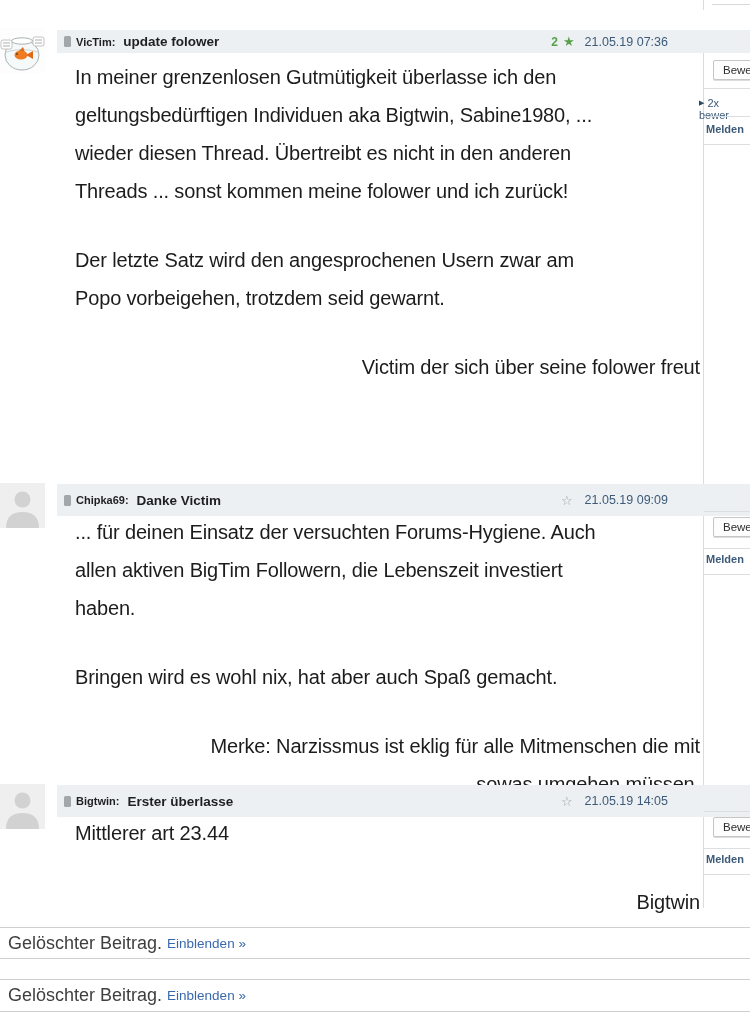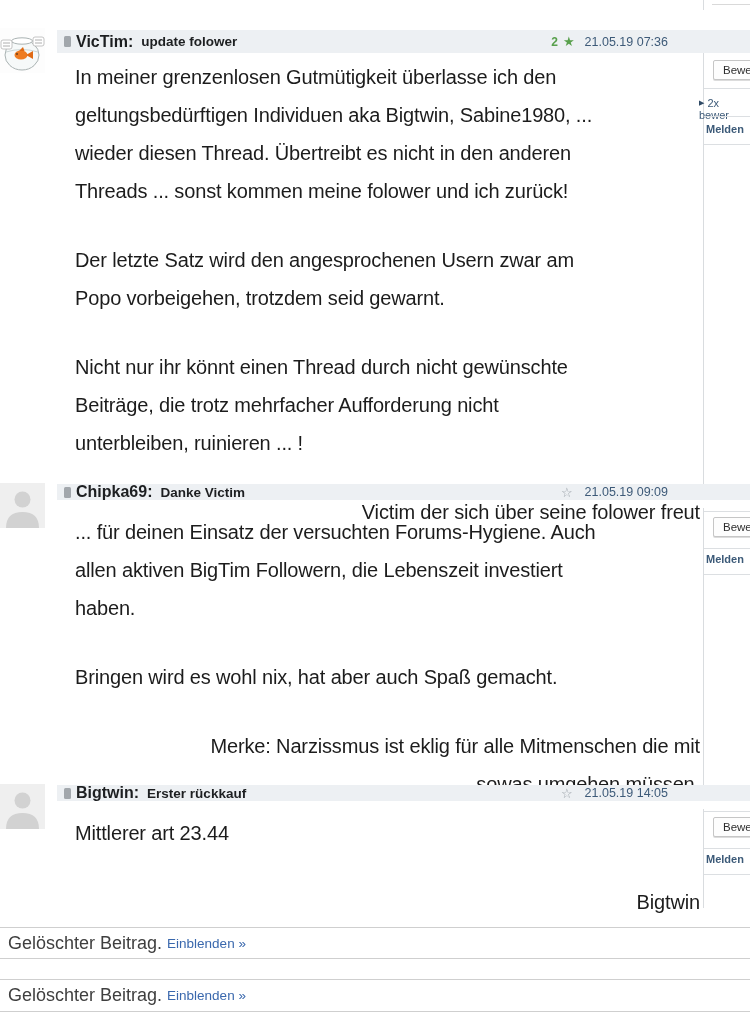--- a/index.html
+++ b/index.html
@@ -13,28 +13,28 @@
   
   .vdiv { position:absolute; left:703px; width:1px; background:#d9dcdf; }
   .hline-top { position:absolute; left:712px; top:4px; width:38px; height:1px; background:#d9d9d9; }
 
   
   .avatar { position:absolute; left:0; width:45px; height:45px; }
   .avatar svg { display:block; width:45px; height:45px; }
 
   
   .post-header {
-    position:absolute; left:57px; width:693px; height:16px;
+    position:absolute; left:57px; width:693px; height:32px;
     background:#edf0f3; display:flex; align-items:center;
   }
   .post-icon {
     width:7px; height:11px; background:#a2a7ac; border-radius:1.5px;
     margin-left:7px; flex:0 0 auto;
   }
-  .author { font-weight:bold; font-size:16px; color:#1d1f21; margin-left:5px; }
+  .author { font-weight:bold; font-size:11px; color:#1d1f21; margin-left:5px; }
   .post-title { font-size:13.5px; color:#1d1f21; margin-left:8px;font-weight:bold; }
   .header-right {
     position:absolute; right:82px; top:0; height:100%;
     display:flex; align-items:center;
   }
   .rating-count { color:#58a04c; font-weight:bold; font-size:12px; margin-right:5px; }
   .star-filled { color:#58a04c; font-size:13px; margin-right:10px; }
   .star-outline { color:#9ba2a9; font-size:13px; margin-right:12px; }
   .timestamp { color:#3d5a78; font-size:12.5px; }
 
@@ -113,23 +113,20 @@
     </span>
   </div>
 
   <div class="post-body" style="top:58px;">
     <p>In meiner grenzenlosen Gutmütigkeit überlasse ich den
 geltungsbedürftigen Individuen aka Bigtwin, Sabine1980, ...
 wieder diesen Thread. Übertreibt es nicht in den anderen
 Threads ... sonst kommen meine folower und ich zurück!</p>
     <p>Der letzte Satz wird den angesprochenen Usern zwar am
 Popo vorbeigehen, trotzdem seid gewarnt.</p>
-    <p>Nicht nur ihr könnt einen Thread durch nicht gewünschte
-Beiträge, die trotz mehrfacher Aufforderung nicht
-unterbleiben, ruinieren ... !</p>
     <p>Victim der sich über seine folower freut</p>
   </div>
 
   <button class="rate-btn" style="top:60px;">Bewer</button>
   <div class="sb-line" style="top:88px;"></div>
   <div class="rated-row" style="top:97px;"><span class="tri">▶</span><span>2x bewer</span></div>
   <div class="sb-line" style="top:116px;"></div>
   <a class="report-link" style="top:123px;">Melden</a>
   <div class="sb-line" style="top:144px;"></div>
 
@@ -170,21 +167,21 @@
     <svg viewBox="0 0 45 45">
       <rect width="45" height="45" fill="#efefef"></rect>
       <circle cx="22.5" cy="16.5" r="8" fill="#d2d2d2"></circle>
       <path d="M6 45 Q6 29 22.5 29 Q39 29 39 45 Z" fill="#d2d2d2"></path>
     </svg>
   </div>
 
   <div class="post-header" style="top:785px;">
     <span class="post-icon"></span>
     <span class="author">Bigtwin:</span>
-    <span class="post-title">Erster rückkauf</span>
+    <span class="post-title">Erster überlasse</span>
     <span class="header-right">
       <span class="star-outline">☆</span>
       <span class="timestamp">21.05.19 14:05</span>
     </span>
   </div>
 
   <div class="post-body" style="top:814px;">
     <p>Mittlerer art 23.44</p>
     <p>Bigtwin</p>
   </div>

